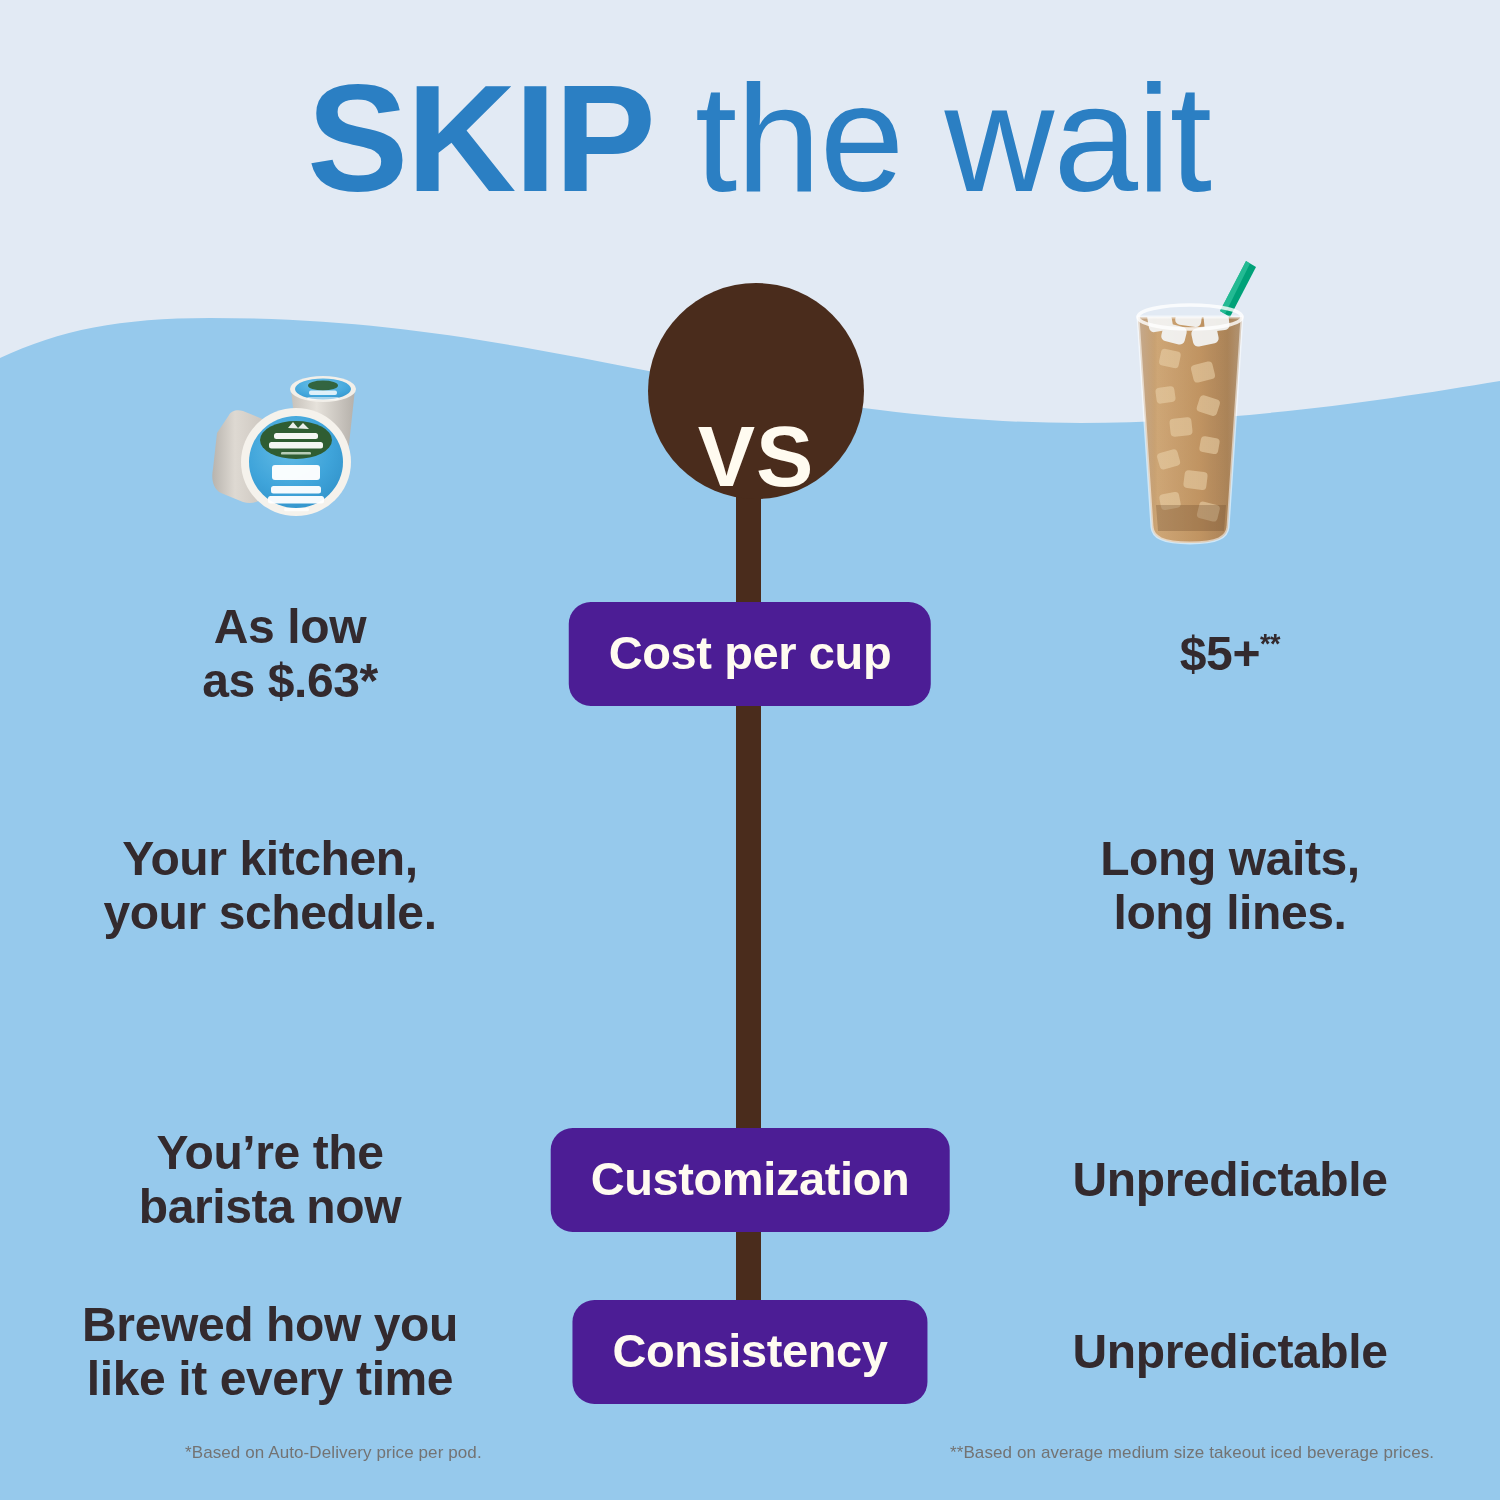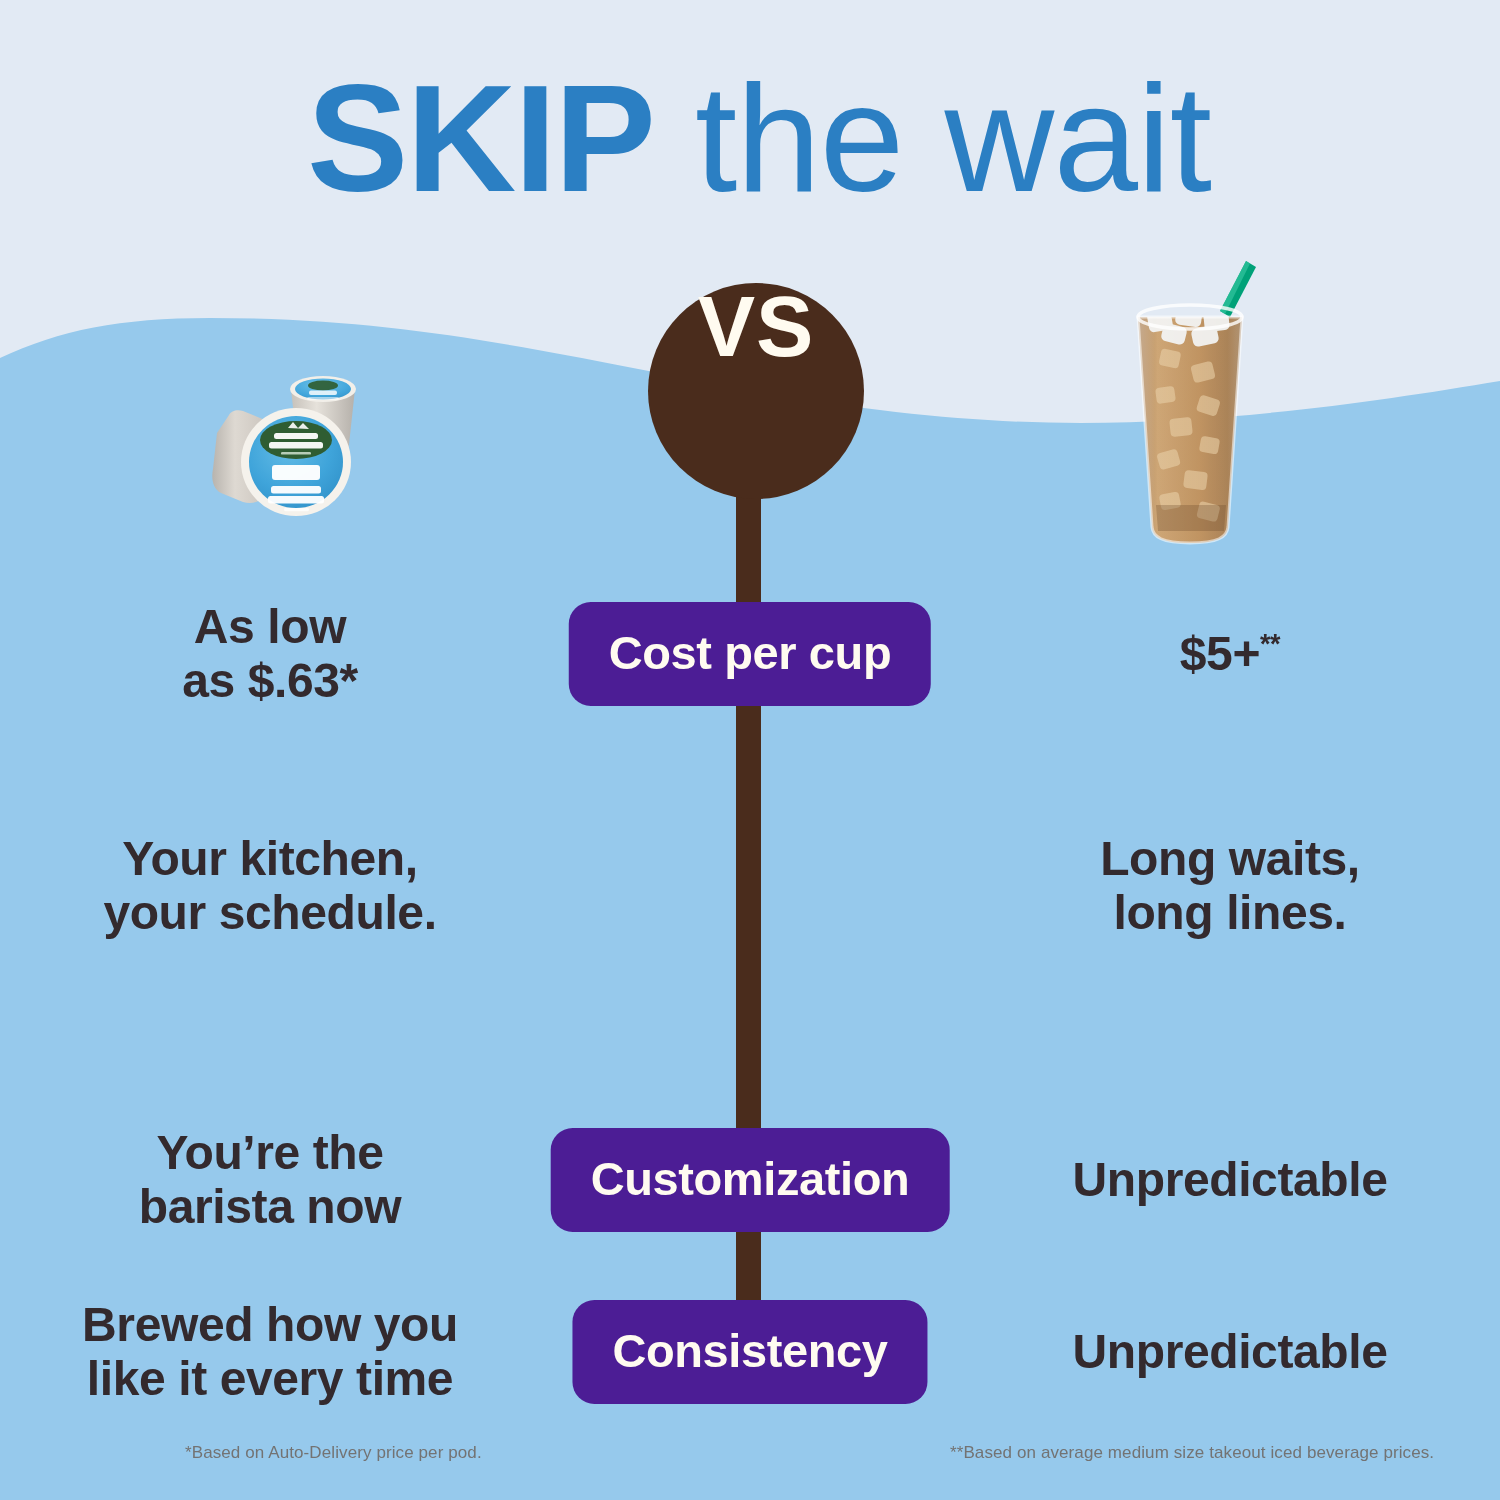--- a/index.html
+++ b/index.html
@@ -59,21 +59,21 @@
   }
 
   
   #vs-circle {
     position:absolute;
     left:648px; top:283px;
     width:216px; height:216px;
     border-radius:50%;
     background:#4a2c1c;
     display:flex;
-    align-items:flex-start;
+    align-items:flex-end;
     justify-content:center;
   }
   #vs-circle .vs-text {
     color:#fffbf0;
     font-size:86px;
     font-weight:900;
     letter-spacing:1px;
     line-height:1;
   }
 
@@ -285,21 +285,21 @@
         <rect x="30" y="62" width="125" height="230" fill="url(#cupGlass)"></rect>
       </g>
 
       <path d="M38,62 L142,62 L128,272 C127,282 118,288 90,288 C62,288 53,282 52,272 Z" fill="none" stroke="#ffffff" stroke-opacity="0.55" stroke-width="3"></path>
       <ellipse cx="90" cy="62" rx="52" ry="12" fill="none" stroke="#ffffff" stroke-opacity="0.8" stroke-width="3.5"></ellipse>
       <path d="M56,250 L126,250 L124,276 L58,276 Z" fill="#6b4a2a" opacity="0.30"></path>
     </svg>
   </div>
 
   <div class="row row-1">
-    <div class="side side-left" style="white-space:pre-line;">As low
+    <div class="side side-left" style="white-space:pre-line;margin-left:20px;">As low
 as $.63*</div>
     <div class="pill">Cost per cup</div>
     <div class="side side-right">
       <span>$5+</span><span class="sup">**</span>
     </div>
   </div>
 
   <div class="row row-2">
     <div class="side side-left" style="white-space:pre-line;">Your kitchen,
 your schedule.</div>

